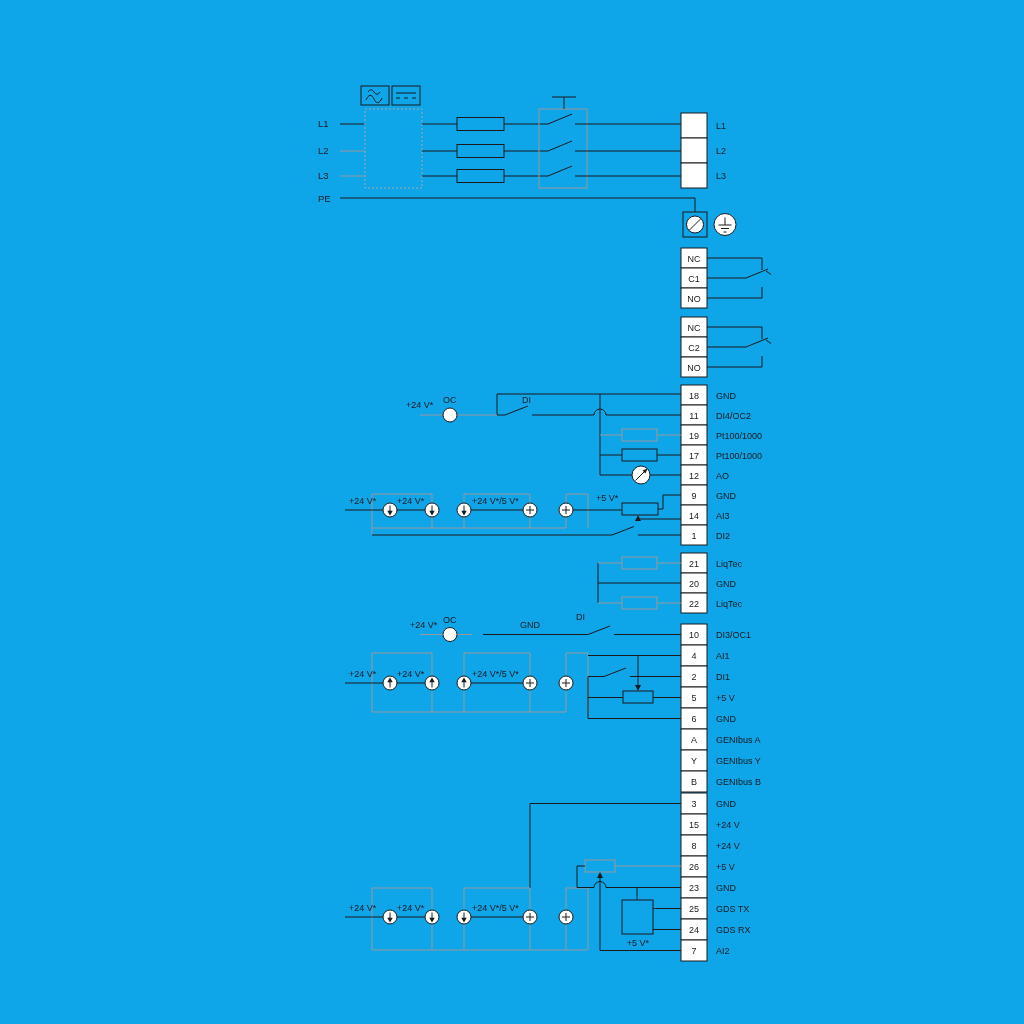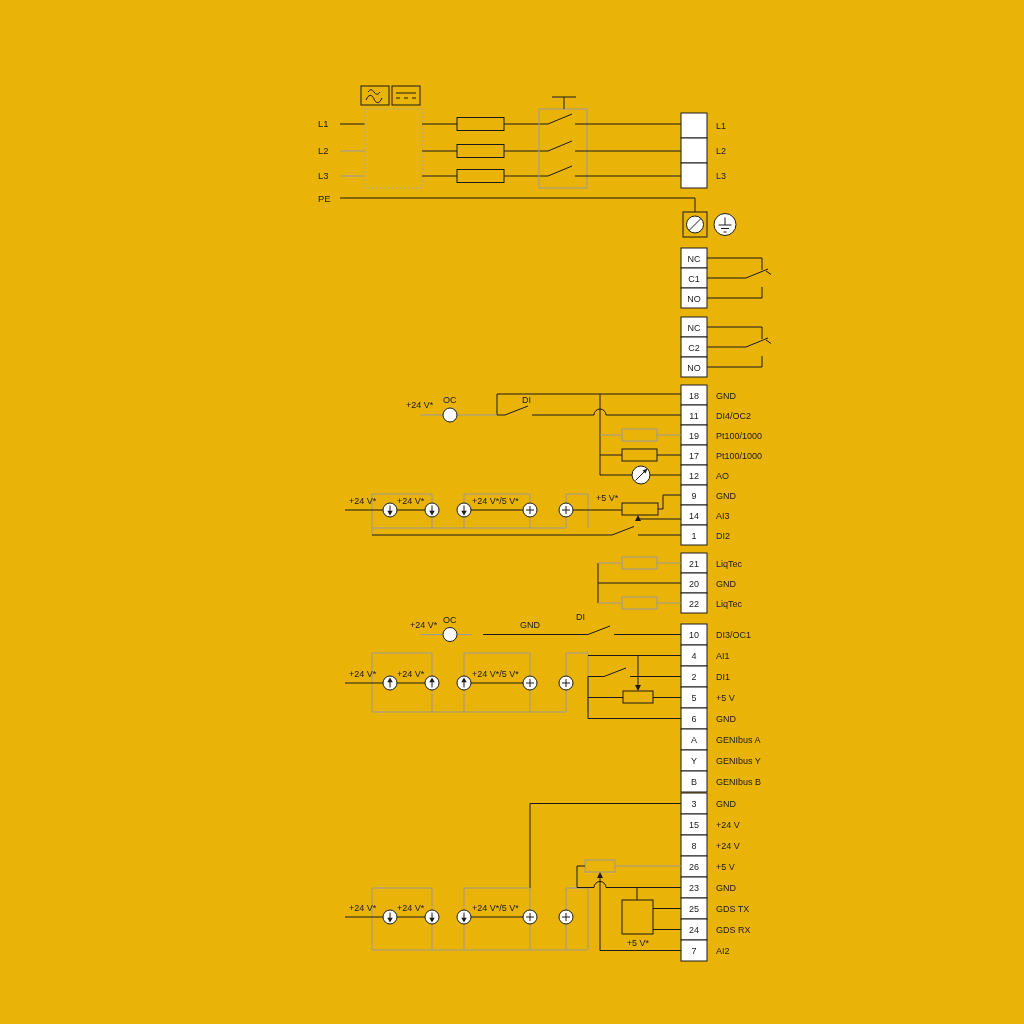--- a/index.html
+++ b/index.html
@@ -1,16 +1,16 @@
 <!DOCTYPE html>
 <html><head>
 <meta charset="utf-8">
 <style>
   html,body{margin:0;padding:0;background:#ffffff;}
-  .stage{position:relative;width:1024px;height:1024px;background:#eab308;overflow:hidden;}
+  .stage{position:relative;width:1024px;height:1024px;background:#0ea5e9;overflow:hidden;}
   svg{display:block;}
   .blk{stroke:#1a1a1a;fill:none;stroke-width:1;}
   .gry{stroke:#9a9a9a;fill:none;stroke-width:1;}
   .cell{fill:#ffffff;stroke:#1a1a1a;stroke-width:1;}
   .sym{fill:#ffffff;stroke:#1a1a1a;stroke-width:1;}
   .fill{fill:#1a1a1a;stroke:none;}
   text{font-family:"Liberation Sans","DejaVu Sans",sans-serif;fill:#1a1a1a;}
   .tnum{font-size:9px;}
   .tlabel{font-size:9px;}
   .ann{font-size:9px;}

